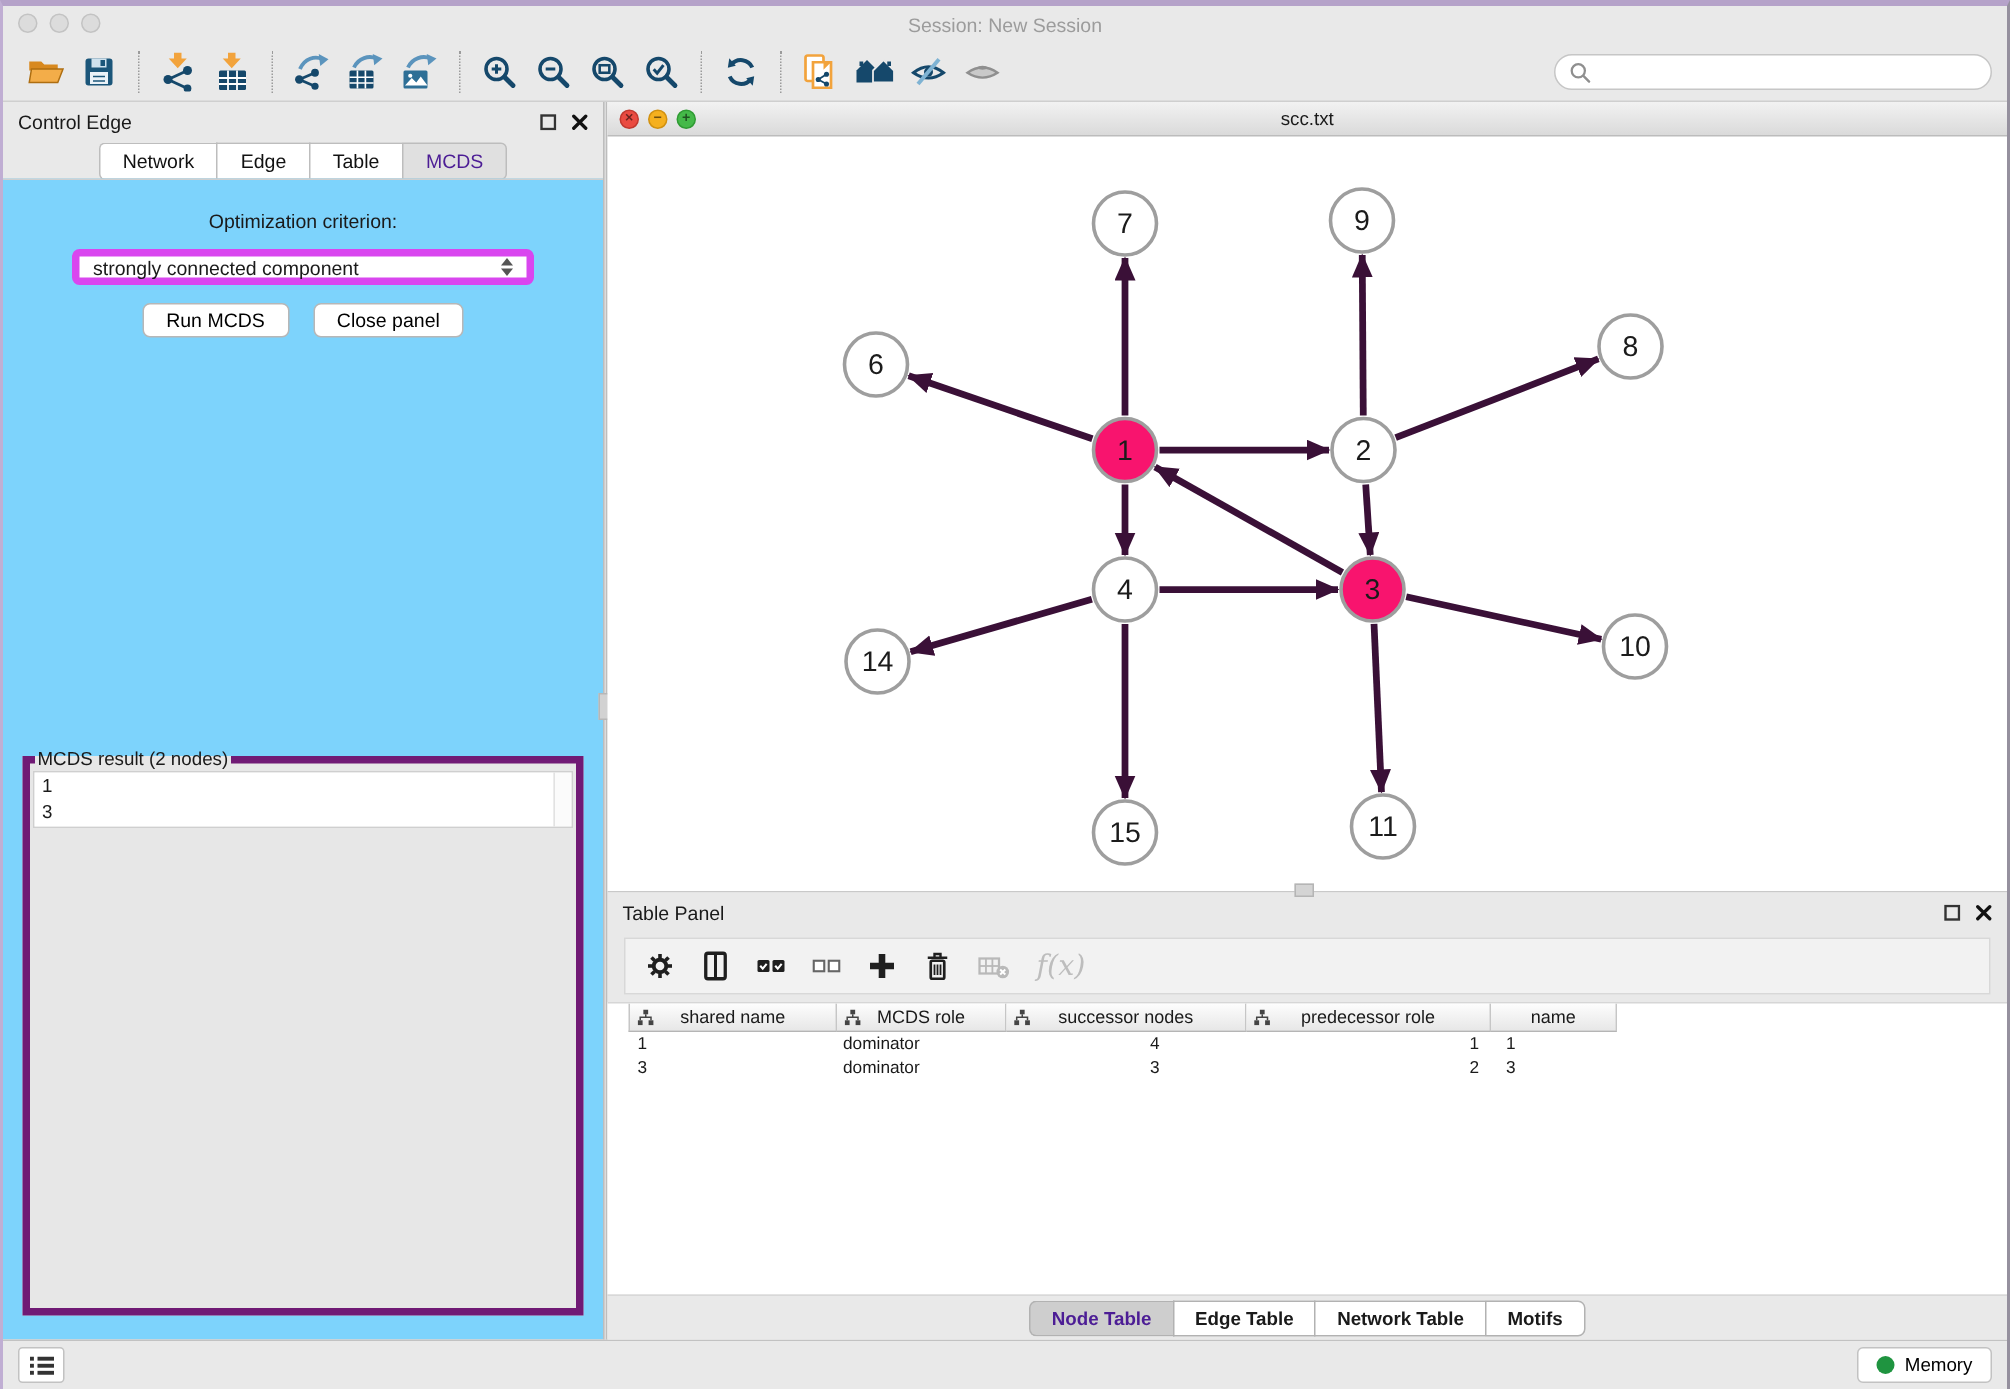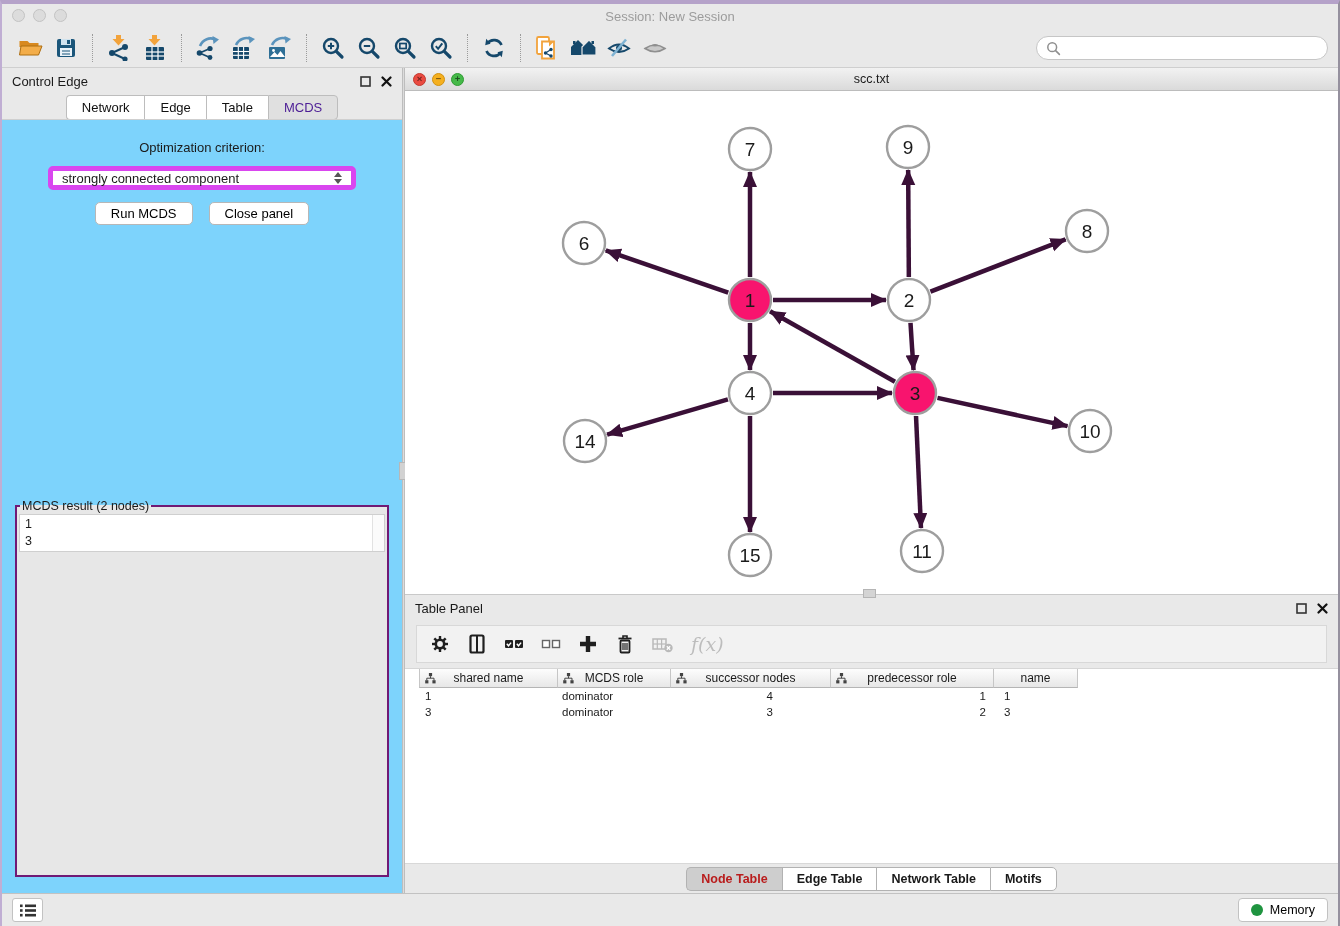--- a/index.html
+++ b/index.html
@@ -29,21 +29,21 @@
   .cp-tab:last-child{border-right:1px solid #bdbdbd;border-radius:0 4px 4px 0;}
   .cp-tab.sel{background:#e0e0e0;color:#4c1d95;}
   .cp-body{flex:1;margin-top:-1px;border-top:1px solid #cfcfcf;background:#7dd3fc;display:flex;flex-direction:column;align-items:center;padding-top:20px;min-height:0;}
   .opt-label{font-size:13px;margin-bottom:11px;}
   .dropdown{width:308px;height:24px;background:#fff;border:5px solid #d946ef;border-radius:5px;display:flex;align-items:center;padding:0 9px;font-size:13px;}
   .stepper{margin-left:auto;display:flex;flex-direction:column;gap:2px;align-items:center;}
   .tri-up{width:0;height:0;border-left:4px solid transparent;border-right:4px solid transparent;border-bottom:5px solid #555;}
   .tri-dn{width:0;height:0;border-left:4px solid transparent;border-right:4px solid transparent;border-top:5px solid #555;}
   .btn-row{display:flex;gap:16px;margin-top:12px;}
   .cbtn{padding:3px 15px;font-size:13px;background:#fff;border:1px solid #b7b7b7;border-radius:5px;font-family:"Liberation Sans",sans-serif;cursor:default;}
-  fieldset.result{margin-top:auto;margin-bottom:16px;width:374px;height:378px;border:2px solid #701a75;padding:1px 2px 3px;background:#e7e7e7;display:flex;flex-direction:column;}
+  fieldset.result{margin-top:auto;margin-bottom:16px;width:374px;height:378px;border:5px solid #701a75;padding:1px 2px 3px;background:#e7e7e7;display:flex;flex-direction:column;}
   fieldset.result legend{font-size:12.5px;padding:0 2px;margin-left:1px;}
   .result-inner{flex:1;display:flex;min-height:0;border:1px solid #cfcfcf;}
   .result-text{flex:1;background:#fff;font-size:12.5px;line-height:17px;padding:1px 5px;white-space:pre;}
   .vscroll{width:12px;background:#fbfbfb;border-left:1px solid #e2e2e2;}
   .vsplit{width:3px;background:#dcdcdc;border-left:1px solid #bdbdbd;border-right:1px solid #bdbdbd;position:relative;}
   .vgrip{position:absolute;top:394px;left:-4px;width:9px;height:18px;background:#d2d2d2;border:1px solid #b7b7b7;}
   
   .right-col{flex:1;display:flex;flex-direction:column;min-width:0;position:relative;}
   .network-panel{height:527px;flex:none;display:flex;flex-direction:column;background:#fff;border-bottom:1px solid #c9c9c9;}
   .net-titlebar{height:23px;background:linear-gradient(#f2f2f2,#dadada);border-bottom:1px solid #bcbcbc;display:flex;align-items:center;justify-content:center;position:relative;font-size:12.5px;}
@@ -64,21 +64,21 @@
   .thead{display:flex;}
   .th{position:relative;height:19px;background:linear-gradient(#fdfdfd,#e7e7e7);border-right:1px solid #c6c6c6;border-bottom:1px solid #b5b5b5;display:flex;align-items:center;justify-content:center;font-size:12px;}
   .th:first-child{border-left:1px solid #c6c6c6;}
   .th .hier{position:absolute;left:5px;top:4px;}
   .trow{display:flex;height:16px;align-items:center;font-size:11.5px;}
   .td{height:16px;line-height:16px;overflow:hidden;}
   .tp-tabs{height:30px;flex:none;display:flex;justify-content:center;align-items:center;background:#e9e9e9;border-top:1px solid #d8d8d8;}
   .tp-tab{padding:4px 14px;font-size:12.5px;font-weight:bold;background:#fff;border:1px solid #b2b2b2;border-right:none;cursor:default;}
   .tp-tab:first-child{border-radius:5px 0 0 5px;}
   .tp-tab:last-child{border-right:1px solid #b2b2b2;border-radius:0 5px 5px 0;}
-  .tp-tab.sel{background:#cecece;color:#b91c1c;}
+  .tp-tab.sel{background:#cecece;color:#4c1d95;}
   
   .statusbar{height:33px;border-top:1px solid #c2c2c2;display:flex;align-items:center;padding:0 10px;background:#e9e9e9;flex:none;}
   .list-btn{width:31px;height:24px;background:#fff;border:1px solid #c2c2c2;border-radius:3px;display:flex;align-items:center;justify-content:center;padding:0;}
   .memory-btn{margin-left:auto;height:24px;padding:0 12px;background:#fff;border:1px solid #c2c2c2;border-radius:4px;display:flex;align-items:center;gap:7px;font-size:12.5px;font-family:"Liberation Sans",sans-serif;}
   .mem-dot{width:12px;height:12px;border-radius:50%;background:#1f9440;}
 </style>
 </head>
 <body>
 
 <div class="window">

